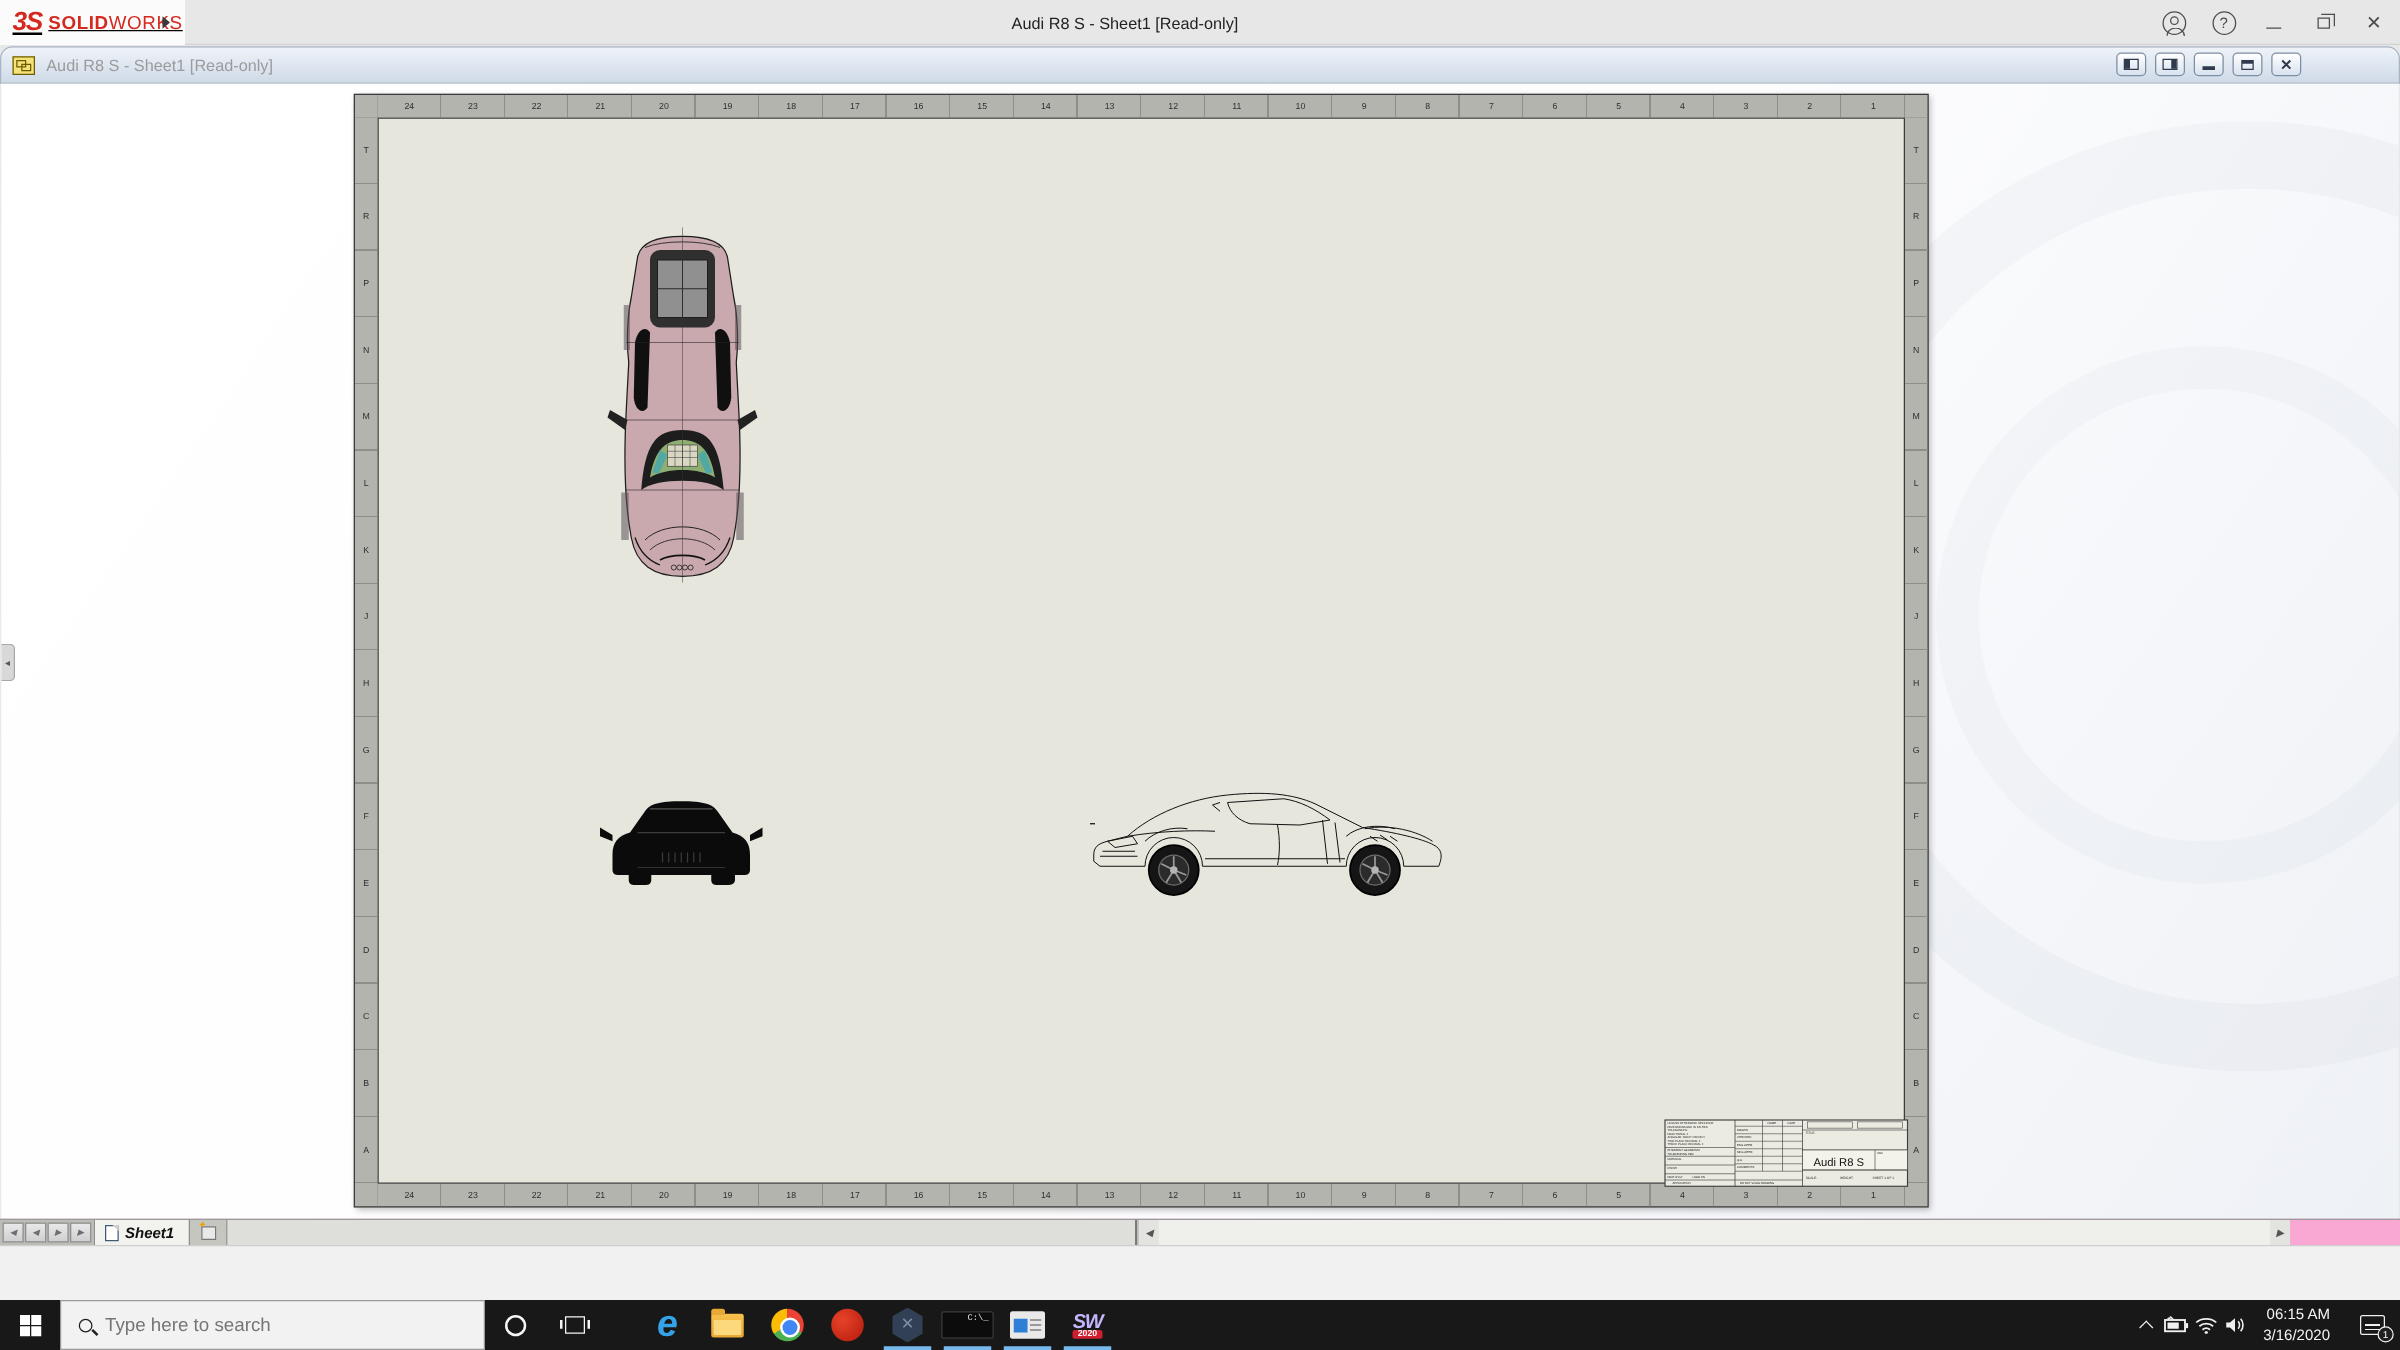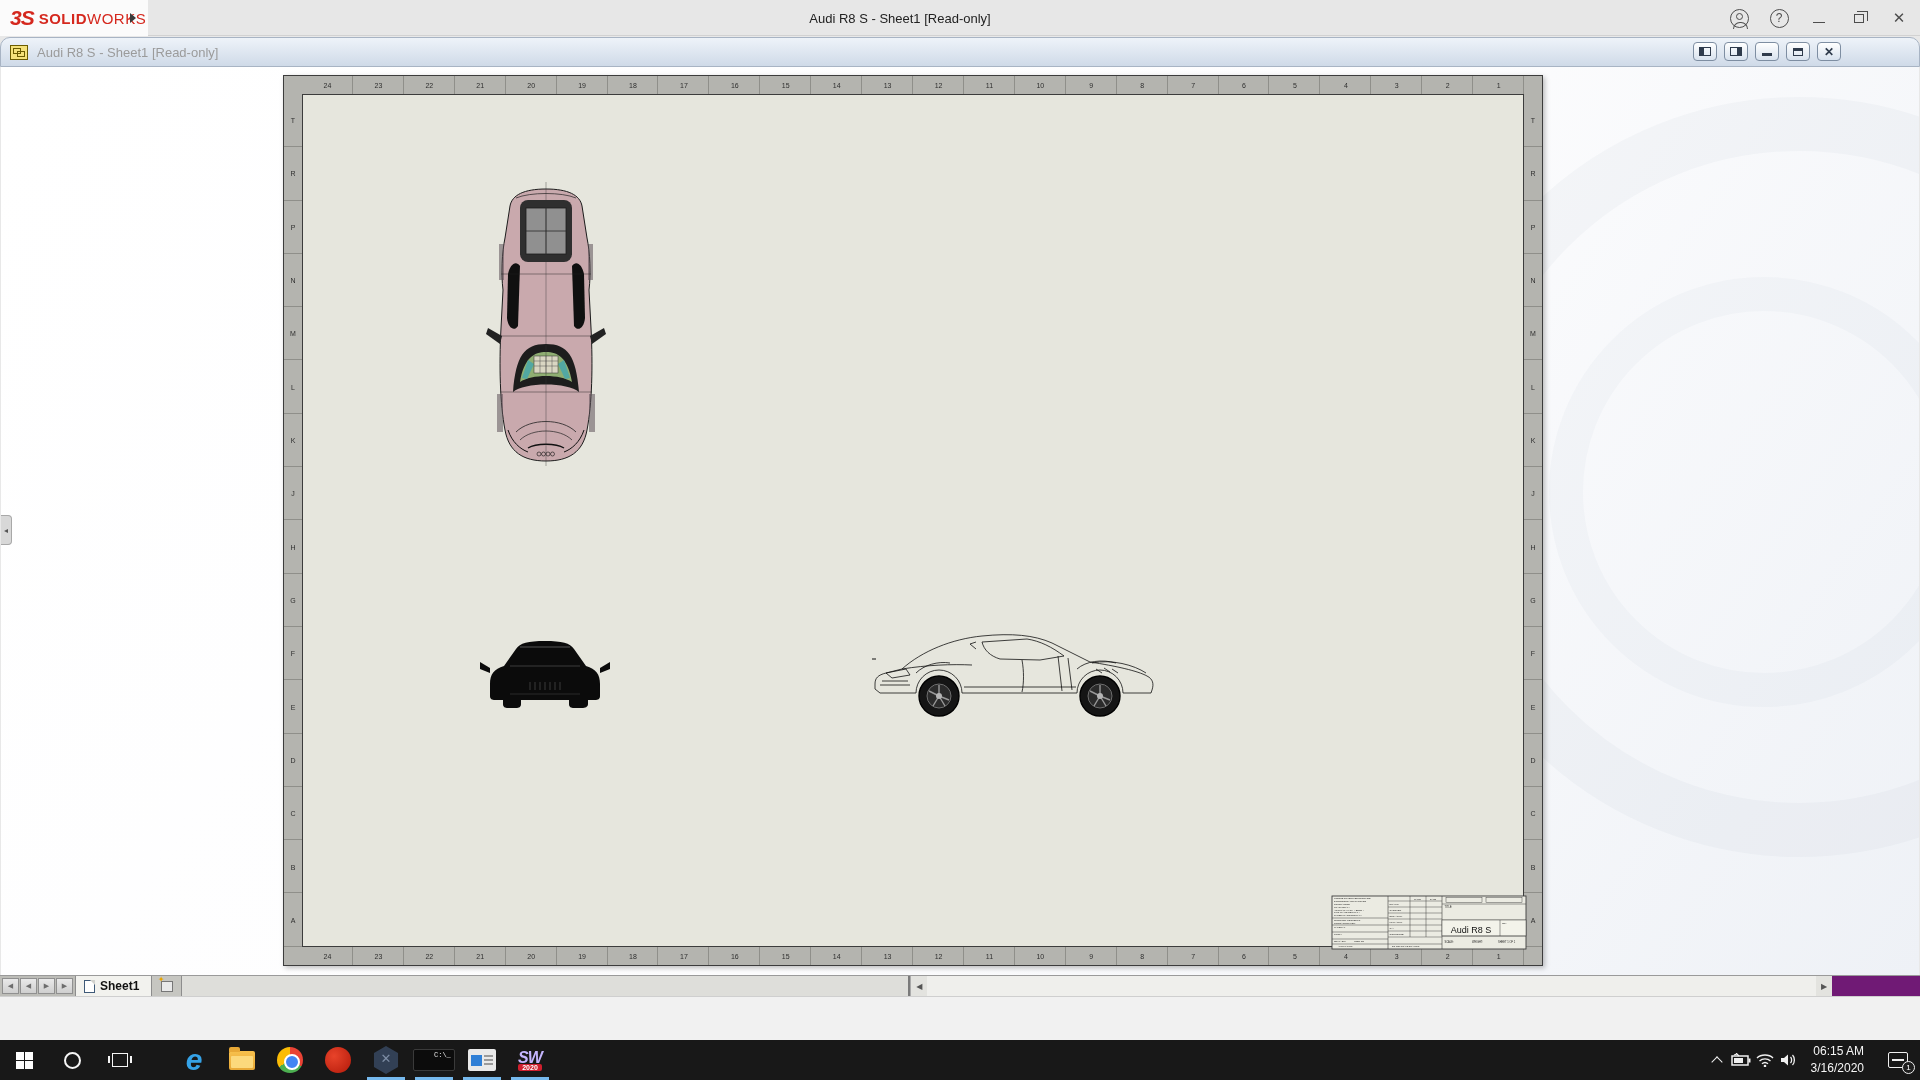--- a/index.html
+++ b/index.html
@@ -1,21 +1,21 @@
 <!DOCTYPE html>
 <html><head>
 <meta charset="utf-8">
 <style>
   * { margin:0; padding:0; box-sizing:border-box; }
   body { font-family:"Liberation Sans", sans-serif; background:#000; }
   .screen { position:relative; width:1920px; height:1080px; overflow:hidden; background:#e8e8e8; }
 
   
   .app-titlebar { position:absolute; left:0; top:0; width:1920px; height:36px; background:#e7e7e7; border-bottom:1px solid #d2d2d2; }
-  .logo-tab { position:absolute; left:0; top:0; width:148px; height:36px; background:#fbfbfb; display:flex; align-items:center; padding-left:10px; }
+  .logo-tab { position:absolute; left:0; top:0; width:148px; height:36px; background:#fbfbfb; display:flex; align-items:center; padding-left:10px;text-decoration:underline; }
   .ds-mark { color:#d5281e; font-size:21px; font-weight:bold; font-style:italic; letter-spacing:-1px; margin-right:5px; }
   .brand { font-size:15px; color:#d5281e; letter-spacing:.5px; }
   .brand b { font-weight:bold; }
   .logo-arrow { position:absolute; left:130px; top:13px; width:0; height:0; border-left:6px solid #3a3a3a; border-top:5px solid transparent; border-bottom:5px solid transparent; }
   .app-title { position:absolute; left:0; right:120px; top:0; height:36px; display:flex; align-items:center; justify-content:center; font-size:13px; color:#222; }
   .app-controls { position:absolute; right:8px; top:0; height:36px; display:flex; align-items:center; gap:14px; }
   .ctl { width:26px; height:26px; display:flex; align-items:center; justify-content:center; color:#4d4d4d; font-size:15px; }
   .ring-icon { width:19px; height:19px; border:1.6px solid #4d4d4d; border-radius:50%; display:flex; align-items:center; justify-content:center; font-size:12px; color:#4d4d4d; }
   .person { width:7px; height:7px; border:1.5px solid #4d4d4d; border-radius:50%; position:relative; top:-2px; }
   .person::after { content:""; position:absolute; left:-4px; top:8px; width:13px; height:6px; border:1.5px solid #4d4d4d; border-bottom:none; border-radius:7px 7px 0 0; }
@@ -51,21 +51,21 @@
   .sheet-inner { position:absolute; left:18px; top:18px; width:1222px; height:853px; background:#e6e6dd; border:1px solid #3c3c3c; }
   .zone { position:absolute; display:flex; color:#2e2e2e; font-size:7px; }
   .zone span { flex:1; display:flex; align-items:center; justify-content:center; }
   .zone-top    { left:18px; top:0; width:1222px; height:18px; background:repeating-linear-gradient(90deg, transparent 0 49.9px, #8f8f8a 49.9px 50.92px); }
   .zone-bottom { left:18px; bottom:0; width:1222px; height:18px; background:repeating-linear-gradient(90deg, transparent 0 49.9px, #8f8f8a 49.9px 50.92px); }
   .zone-left   { left:0; top:18px; width:18px; height:853px; flex-direction:column; background:repeating-linear-gradient(180deg, transparent 0 52.3px, #8f8f8a 52.3px 53.3px); }
   .zone-right  { right:0; top:18px; width:18px; height:853px; flex-direction:column; background:repeating-linear-gradient(180deg, transparent 0 52.3px, #8f8f8a 52.3px 53.3px); }
   .sheet-svg { position:absolute; left:0; top:0; width:1260px; height:891px; }
 
   
-  .tabbar { position:absolute; left:0; top:975px; width:1920px; height:21px; background:#701a75; border-top:1px solid #9a9a9a; display:flex; align-items:stretch; }
+  .tabbar { position:absolute; left:0; top:975px; width:1920px; height:21px; background:#f9a8d4; border-top:1px solid #9a9a9a; display:flex; align-items:stretch;font-style:italic; }
   .navbtns { display:flex; gap:1px; padding:2px 2px; background:#bdbdb8; }
   .navbtn { width:17px; height:16px; background:linear-gradient(#e9e9e9,#cfcfcf); border:1px solid #909090; color:#6e6e6e; font-size:7px; display:flex; align-items:center; justify-content:center; }
   .sheettab { display:flex; align-items:center; gap:5px; padding:0 12px 0 8px; background:#f2f2ee; border-right:1px solid #8d8d8d; border-left:1px solid #8d8d8d; font-size:12px; font-weight:bold; color:#111; }
   .page-ic { width:11px; height:13px; background:#fff; border:1px solid #3f5a78; position:relative; }
   .page-ic::before { content:""; position:absolute; right:-1px; top:-1px; border-style:solid; border-width:0 5px 5px 0; border-color:transparent #d2d2cd transparent transparent; }
   .addtab { width:30px; background:#c6c6c1; border-right:1px solid #8d8d8d; display:flex; align-items:center; justify-content:center; }
   .addsheet-ic { width:12px; height:11px; background:#e9e9e9; border:1px solid #777; position:relative; }
   .addsheet-ic::before { content:"✦"; position:absolute; left:-4px; top:-7px; color:#e8a400; font-size:8px; }
   .tabfill { width:728px; background:#dededa; border-right:2px solid #7a7a7a; }
   .hscroll { flex:1; background:#efefec; display:flex; align-items:center; justify-content:space-between; margin-right:88px; border-left:1px solid #aaa; }
@@ -473,20 +473,24 @@
 
   <div class="taskbar">
     <div class="startbtn">
       <span class="winlogo">
           <i></i>
           <i></i>
           <i></i>
           <i></i>
         </span>
     </div>
+    <div class="searchbox">
+      <span class="mag"></span>
+      <input type="text" placeholder="Type here to search" style="">
+    </div>
     <div class="tb-icon">
         <span class="cortana"></span>
       </div>
     <div class="tb-icon">
         <span class="taskview"></span>
       </div>
     <div class="apps">
       <div class="tb-icon">
           <span class="edge-e">e</span>
         </div>

